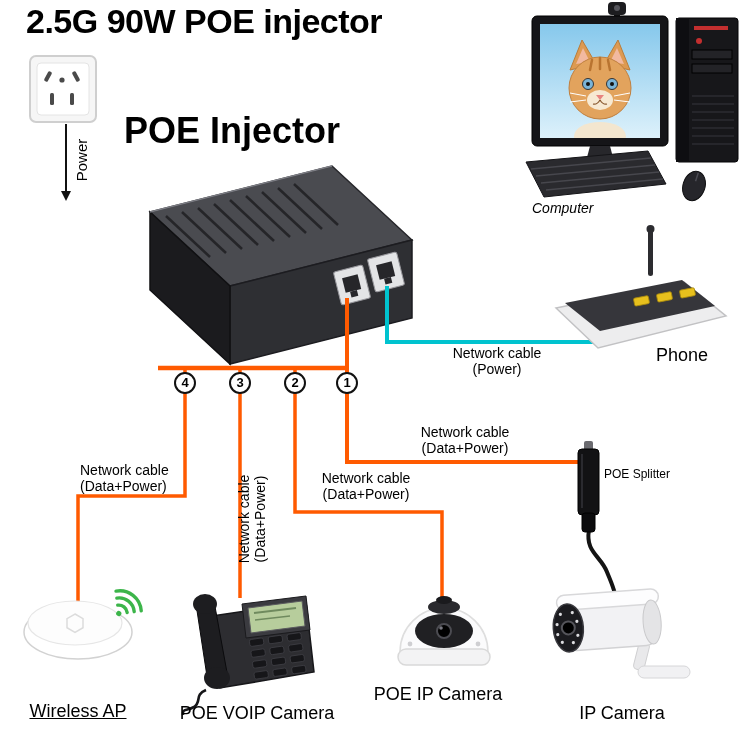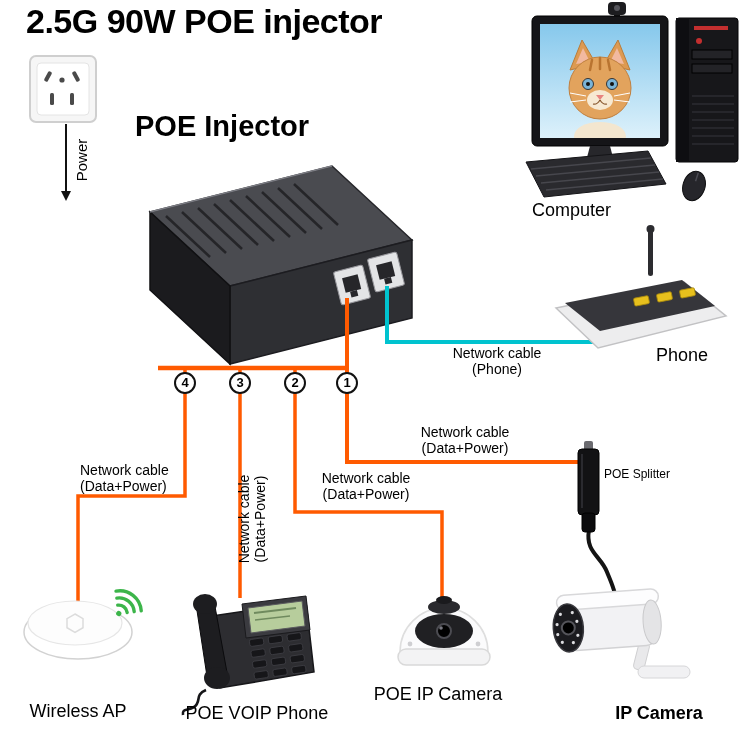--- a/index.html
+++ b/index.html
@@ -1,37 +1,37 @@
 <!DOCTYPE html>
 <html><head>
 <meta charset="utf-8">
 <style>
   html,body{margin:0;padding:0;background:#fff;}
   .stage{position:relative;width:750px;height:734px;background:#ffffff;overflow:hidden;
          font-family:"Liberation Sans",sans-serif;color:#000;}
   .stage svg{position:absolute;left:0;top:0;}
   .lbl{position:absolute;color:#000;white-space:nowrap;}
   .title{left:2px;top:2px;font-size:34px;font-weight:700;letter-spacing:-0.5px;margin-left:24px;}
-  .inj-lbl{left:135px;top:110px;font-size:29px;font-weight:700;}
+  .inj-lbl{left:124px;top:110px;font-size:36px;font-weight:700;}
   .power-lbl{left:46px;top:132px;width:70px;height:56px;display:flex;align-items:center;
              justify-content:center;font-size:15px;transform:rotate(-90deg);}
-  .computer-lbl{left:532px;top:200px;font-size:18px;}
+  .computer-lbl{left:532px;top:200px;font-size:14px;font-style:italic;}
   .router-lbl{left:656px;top:345px;font-size:18px;}
   .splitter-lbl{left:604px;top:467px;font-size:12px;}
   .cable{font-size:14px;line-height:16px;text-align:center;white-space:nowrap;}
   .cable-data{left:432px;top:345px;width:130px;}
   .cable-dp-splitter{left:402px;top:424px;width:126px;}
   .cable-dp-ap{left:80px;top:462px;width:120px;text-align:left;}
   .cable-dp-dome{left:300px;top:470px;width:132px;}
   .cable-dp-phone{left:193px;top:503px;width:118px;transform:rotate(-90deg);}
   .dev-lbl{font-size:18px;text-align:center;}
-  .lbl-ap{left:20px;top:701px;width:116px;}
+  .lbl-ap{left:20px;top:701px;width:116px;text-decoration:underline;}
   .lbl-phone{left:178px;top:703px;width:158px;}
   .lbl-domecam{left:368px;top:684px;width:140px;}
-  .lbl-bullet{left:599px;top:703px;width:120px;font-weight:bold;}
+  .lbl-bullet{left:562px;top:703px;width:120px;}
   .pnum{position:absolute;width:22px;height:22px;box-sizing:border-box;border:2px solid #111;
         border-radius:50%;background:#fff;font-weight:700;font-size:13px;line-height:18px;
         text-align:center;}
 </style>
 </head>
 <body>
 
 <div class="stage">
 
 <svg width="750" height="734" viewBox="0 0 750 734">
@@ -262,21 +262,21 @@
 
 <div class="lbl title">2.5G 90W POE injector</div>
 <div class="lbl power-lbl">Power</div>
 <div class="lbl inj-lbl">POE Injector</div>
 <div class="lbl computer-lbl">Computer</div>
 <div class="lbl router-lbl">Phone</div>
 <div class="lbl splitter-lbl">POE Splitter</div>
 
 <div class="lbl cable cable-data">
   <div>Network cable</div>
-  <div>(Phone)</div>
+  <div>(Power)</div>
 </div>
 <div class="lbl cable cable-dp-splitter">
   <div>Network cable</div>
   <div>(Data+Power)</div>
 </div>
 <div class="lbl cable cable-dp-ap">
   <div>Network cable</div>
   <div>(Data+Power)</div>
 </div>
 <div class="lbl cable cable-dp-dome">
@@ -287,17 +287,17 @@
   <div>Network cable</div>
   <div>(Data+Power)</div>
 </div>
 
 <div class="pnum" style="left:174px;top:372px">4</div>
 <div class="pnum" style="left:229px;top:372px">3</div>
 <div class="pnum" style="left:284px;top:372px">2</div>
 <div class="pnum" style="left:336px;top:372px">1</div>
 
 <div class="lbl dev-lbl lbl-ap">Wireless AP</div>
-<div class="lbl dev-lbl lbl-phone">POE VOIP Phone</div>
+<div class="lbl dev-lbl lbl-phone">POE VOIP Camera</div>
 <div class="lbl dev-lbl lbl-domecam">POE IP Camera</div>
 <div class="lbl dev-lbl lbl-bullet">IP Camera</div>
 
 </div>
 
 </body></html>

